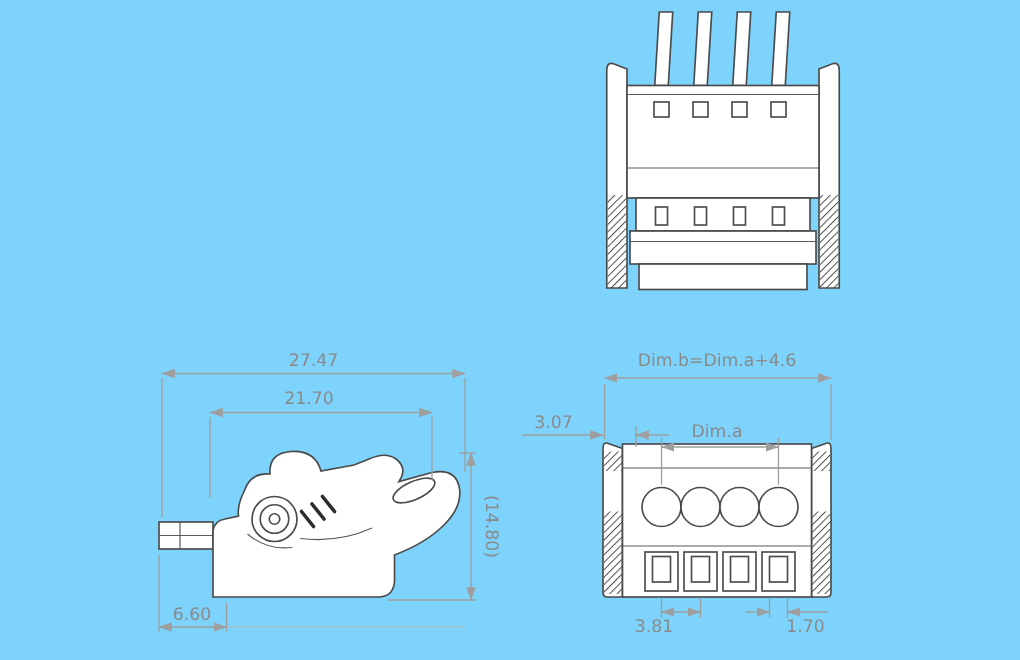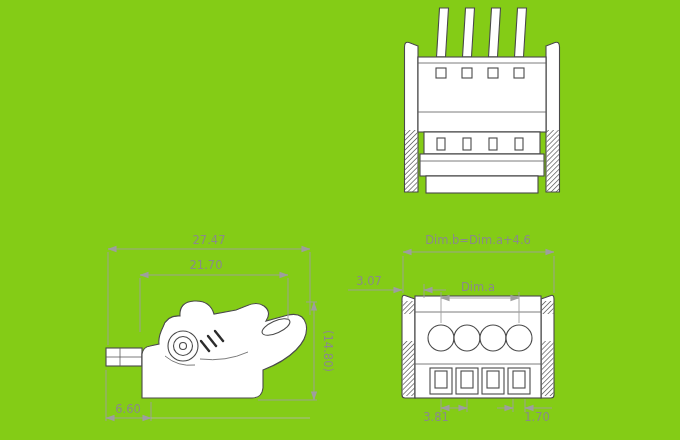--- a/index.html
+++ b/index.html
@@ -1,17 +1,17 @@
 <!DOCTYPE html>
 <html><head>
 <meta charset="utf-8">
 <style>
   html,body{margin:0;padding:0;background:#ffffff;}
   body{width:680px;height:440px;overflow:hidden;font-family:"DejaVu Sans",sans-serif;}
-  #canvas{width:680px;height:440px;position:relative;background:#84cc16;}
+  #canvas{width:680px;height:440px;position:relative;background:#7dd3fc;}
   svg{display:block;}
   .objf{stroke:#4a4a4a;stroke-width:1.1;fill:#ffffff;}
   .obj{stroke:#4a4a4a;stroke-width:1.1;fill:none;}
   .thin{stroke:#5a5a5a;stroke-width:0.8;fill:none;}
   .hatchfill{fill:url(#hatch);stroke:none;}
   .dim{stroke:#9e9e9e;stroke-width:0.9;fill:none;}
   .dimtail{stroke:#b5b5b5;stroke-width:0.8;fill:none;}
   .mark{stroke:#2c2c2c;stroke-width:2.4;fill:none;stroke-linecap:round;}
   .dim-text{font:11.5px "DejaVu Sans",sans-serif;fill:#8a8a8a;}
 </style>

